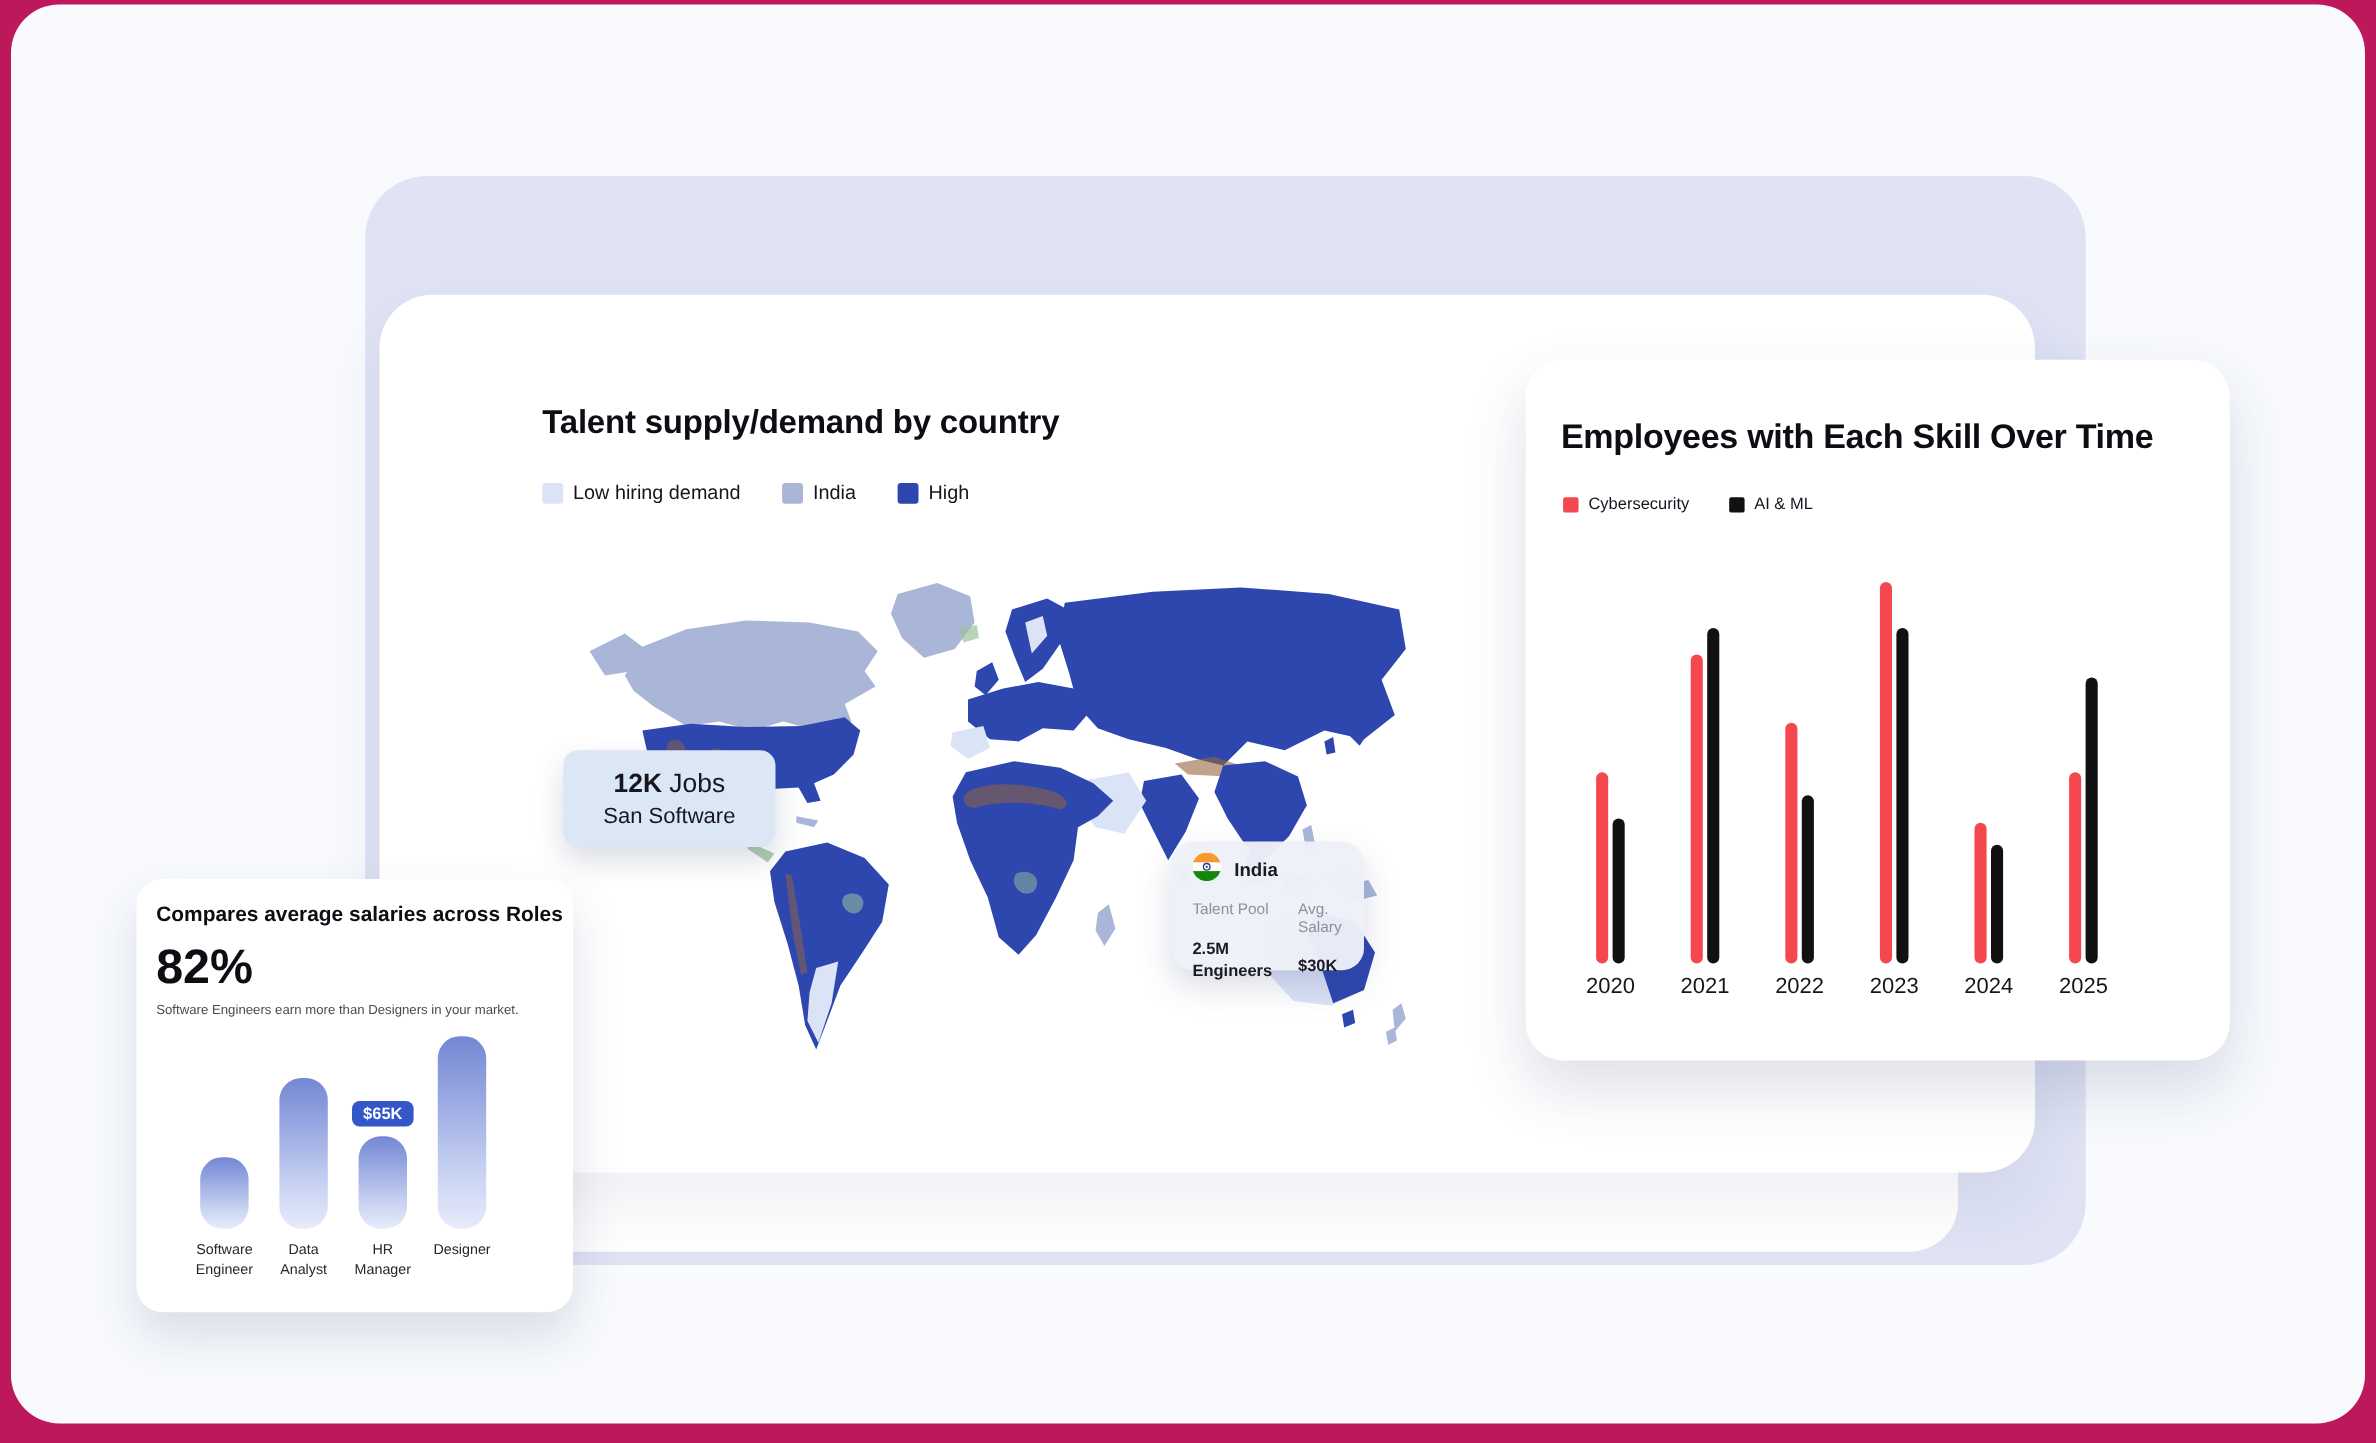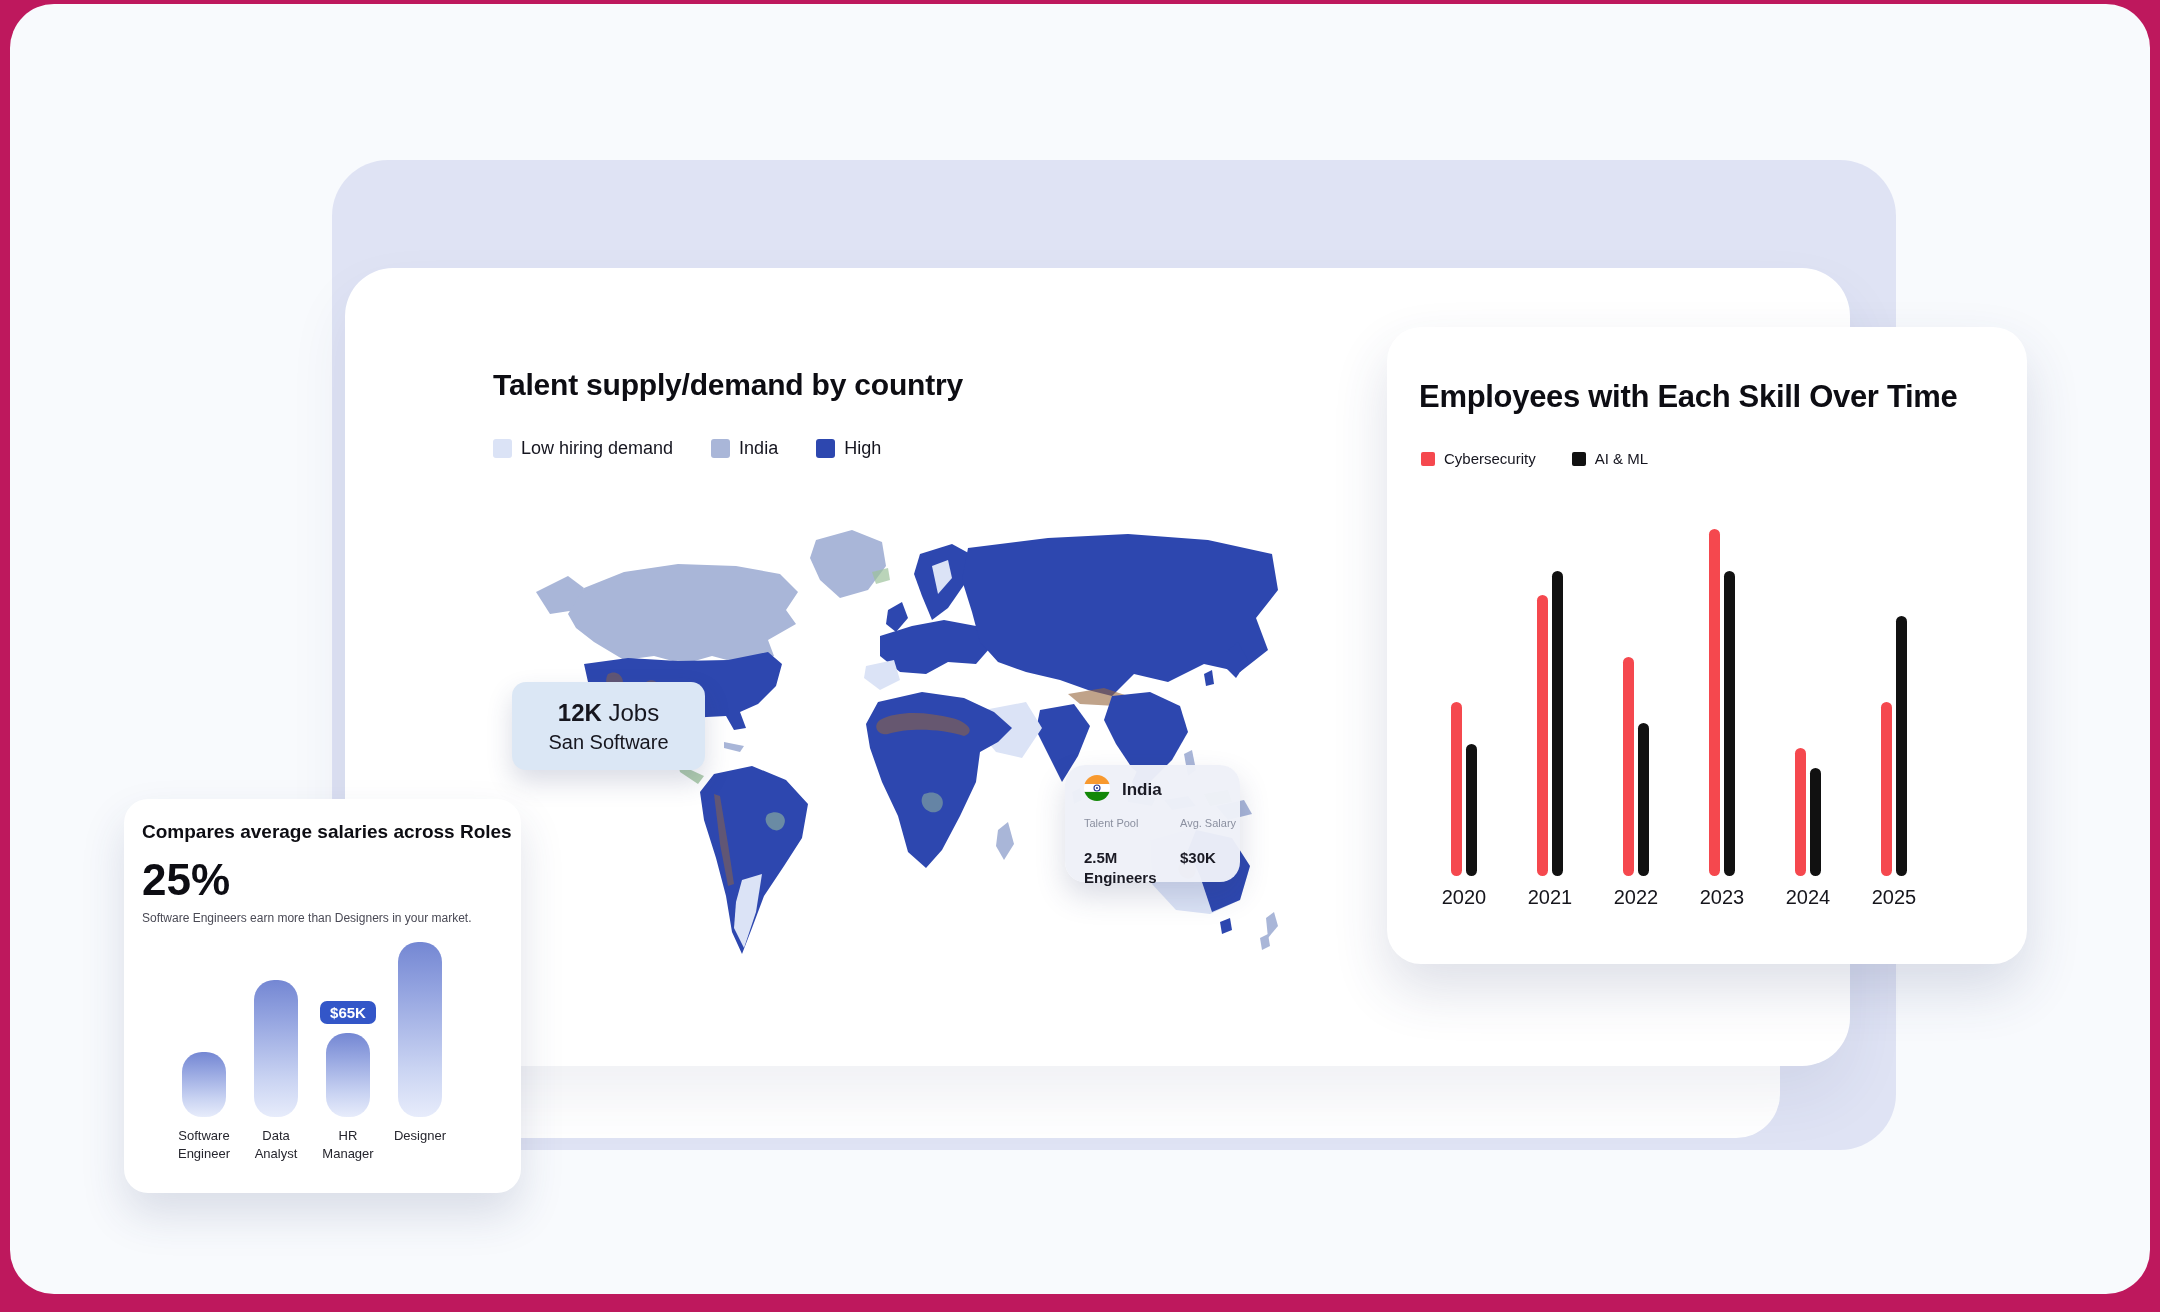--- a/index.html
+++ b/index.html
@@ -28,21 +28,21 @@
   .sf-tip{position:absolute;left:167px;top:414px;width:193px;height:88px;background:#dbe7f5;border-radius:14px;
     box-shadow:0 12px 26px rgba(50,60,110,0.18);display:flex;flex-direction:column;align-items:center;justify-content:center;gap:4px;color:#16161e;}
   .sf-line1{font-size:24px;} .sf-line1 b{font-weight:700;} .sf-line2{font-size:20px;}
 
   .in-tip{position:absolute;left:720px;top:497px;width:175px;height:117px;background:rgba(238,241,248,0.97);border-radius:20px;
     box-shadow:0 14px 30px rgba(50,60,110,0.18);padding:10px 0 0 19px;color:#1a1a24;}
   .in-head{display:flex;align-items:center;gap:12px;}
   .in-name{font-size:17px;font-weight:600;}
   .in-stats{display:flex;margin-top:12px;}
   .in-col1{width:102px;} .in-col2{width:60px;}
-  .in-lb{font-size:11px;color:#8b90a0;}
+  .in-lb{font-size:14px;color:#8b90a0;}
   .in-val{font-size:15px;font-weight:600;margin-top:19px;line-height:1.3;width:72px;}
 
   
   .rc-title{position:absolute;left:32px;top:52px;font-size:31px;font-weight:700;color:#0d0d13;letter-spacing:-0.3px;}
   .rc-legend{position:absolute;left:34px;top:123px;display:flex;gap:36px;align-items:center;}
   .rc-legend .item{display:flex;align-items:center;gap:9px;}
   .rc-legend .sw{width:14px;height:14px;border-radius:2px;}
   .rc-legend .lb{font-size:15px;color:#15151f;}
   .sk-chart{position:absolute;left:34px;top:199px;display:flex;}
   .sk-group{width:86px;display:flex;flex-direction:column;align-items:center;}
@@ -231,21 +231,21 @@
             <div class="sk-bar" style="height: 174px; background: rgb(245, 72, 78);"></div>
             <div class="sk-bar" style="height: 260px; background: rgb(17, 17, 17);"></div>
           </div>
           <div class="sk-year">2025</div>
         </div>
       </div>
   </div>
 
   <div class="left-card">
     <div class="lc-title">Compares average salaries across Roles</div>
-    <div class="lc-stat">25%</div>
+    <div class="lc-stat">82%</div>
     <div class="lc-sub">Software Engineers earn more than Designers in your market.</div>
     <div class="sal-chart">
         <div class="sal-col">
           <div class="sal-stack">
             <div class="sal-bar" style="height: 65px;"></div>
           </div>
           <div class="sal-label">Software Engineer</div>
         </div>
         <div class="sal-col">
           <div class="sal-stack">

